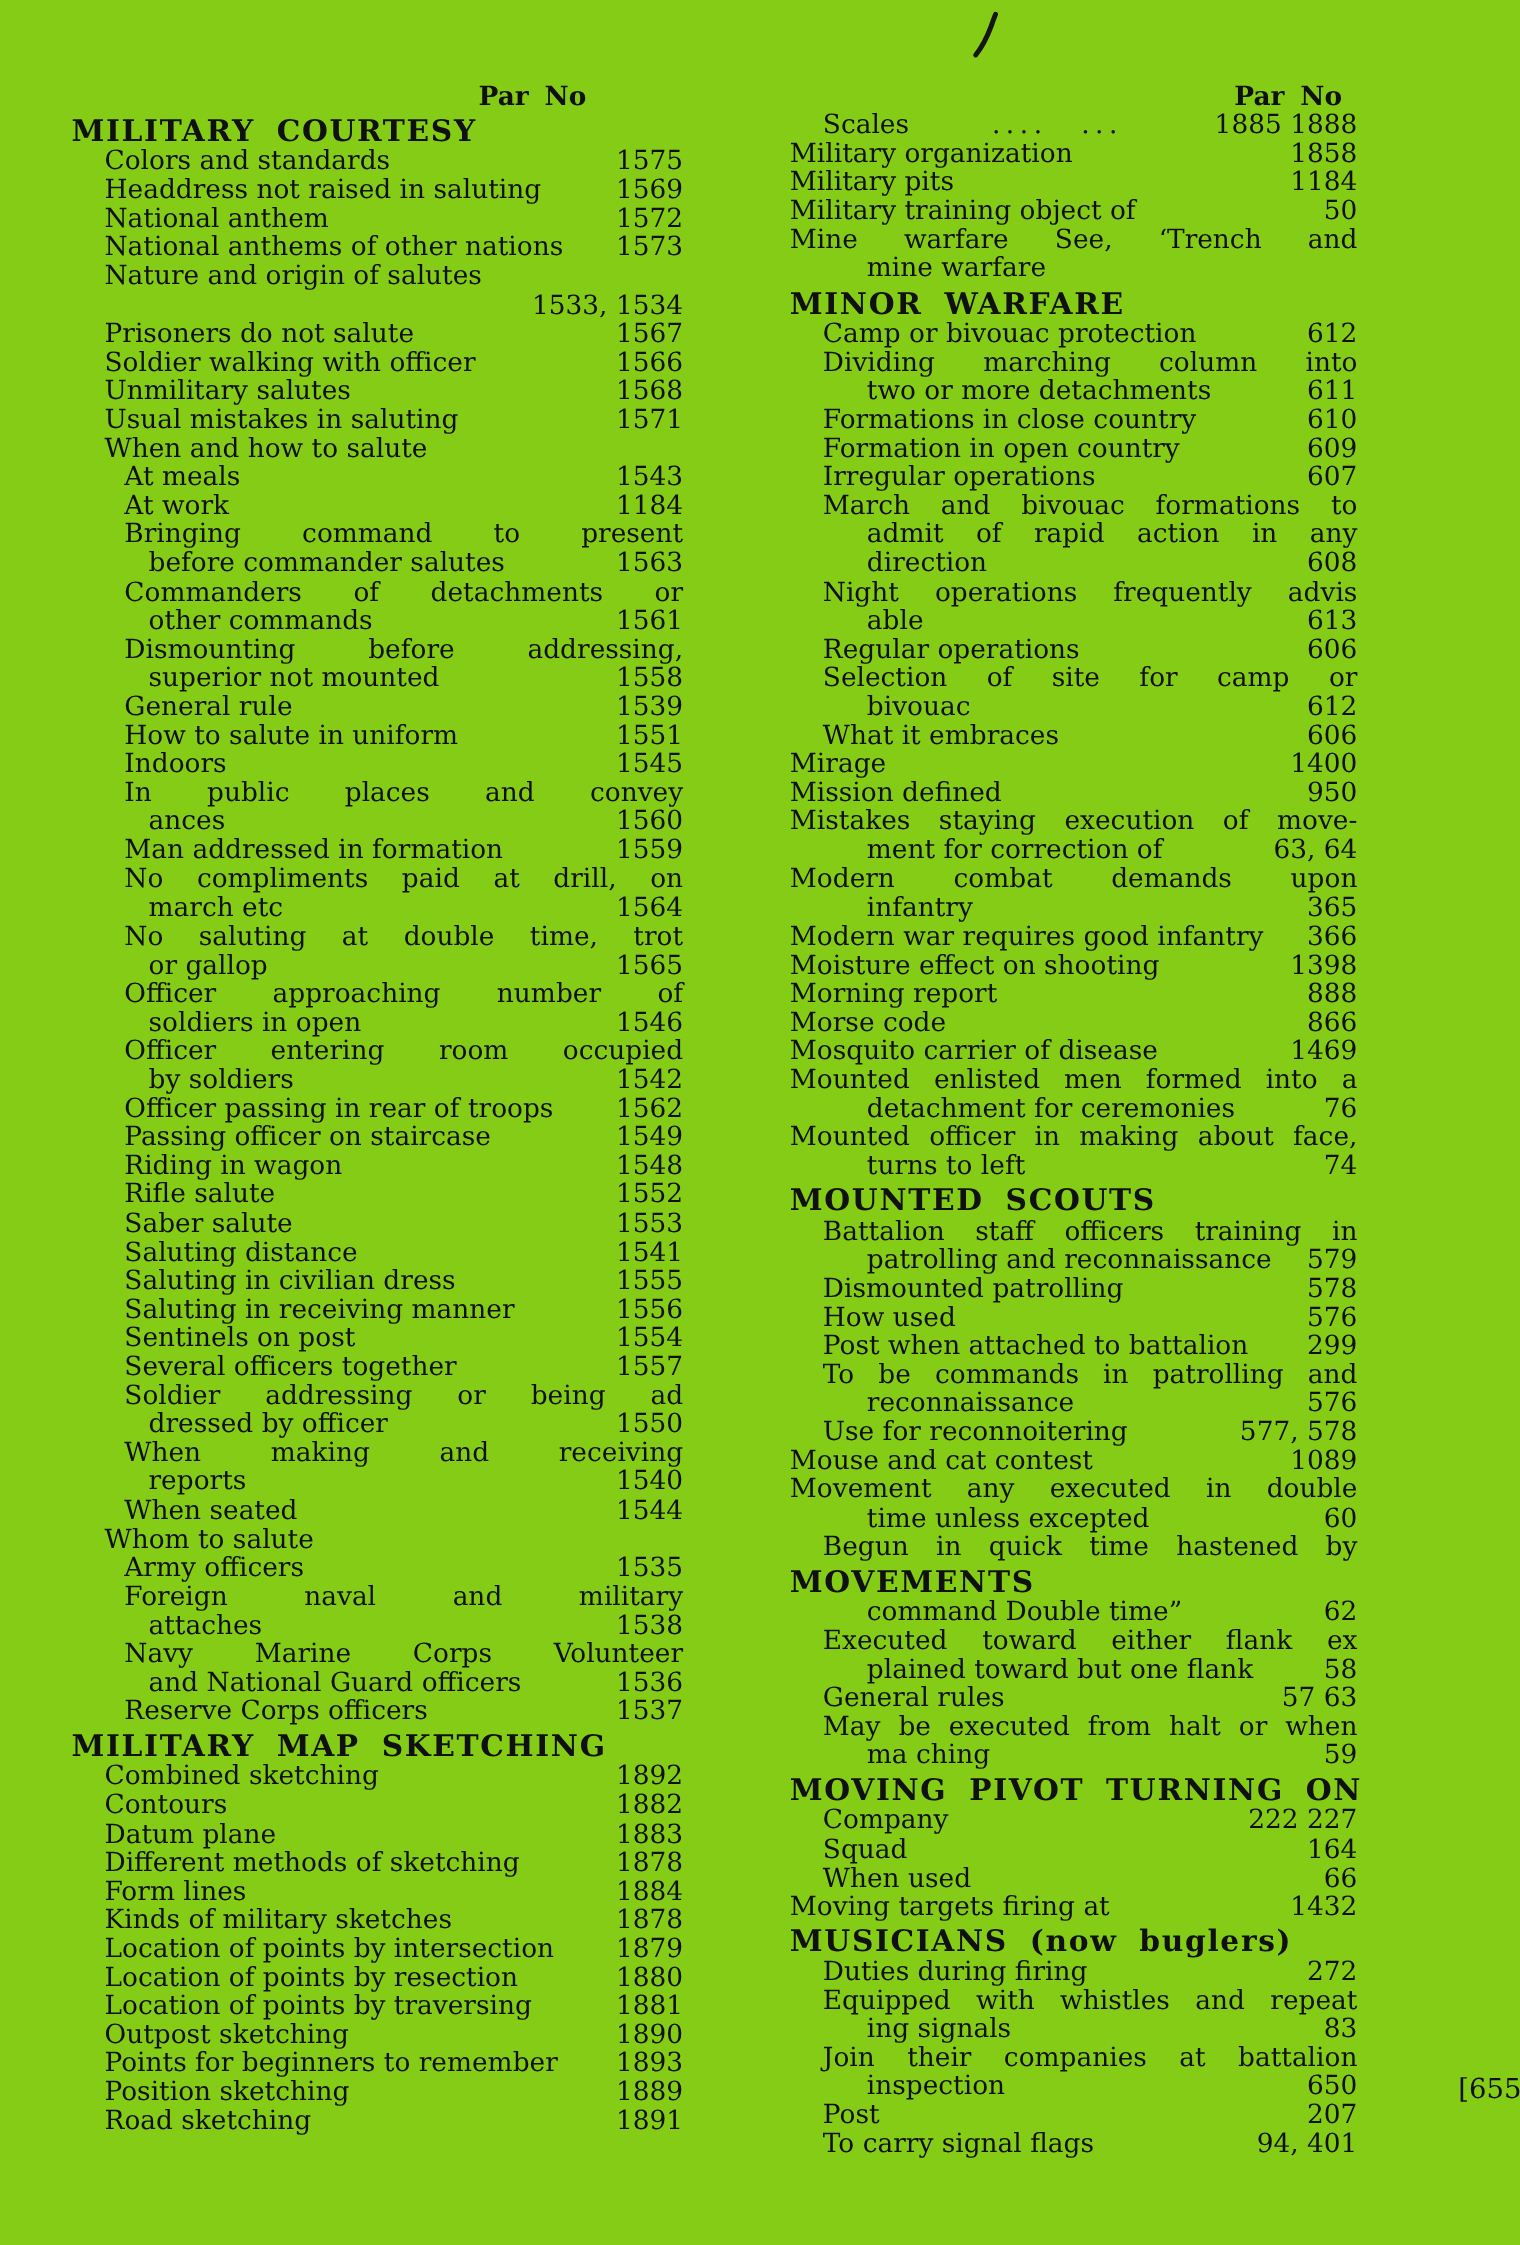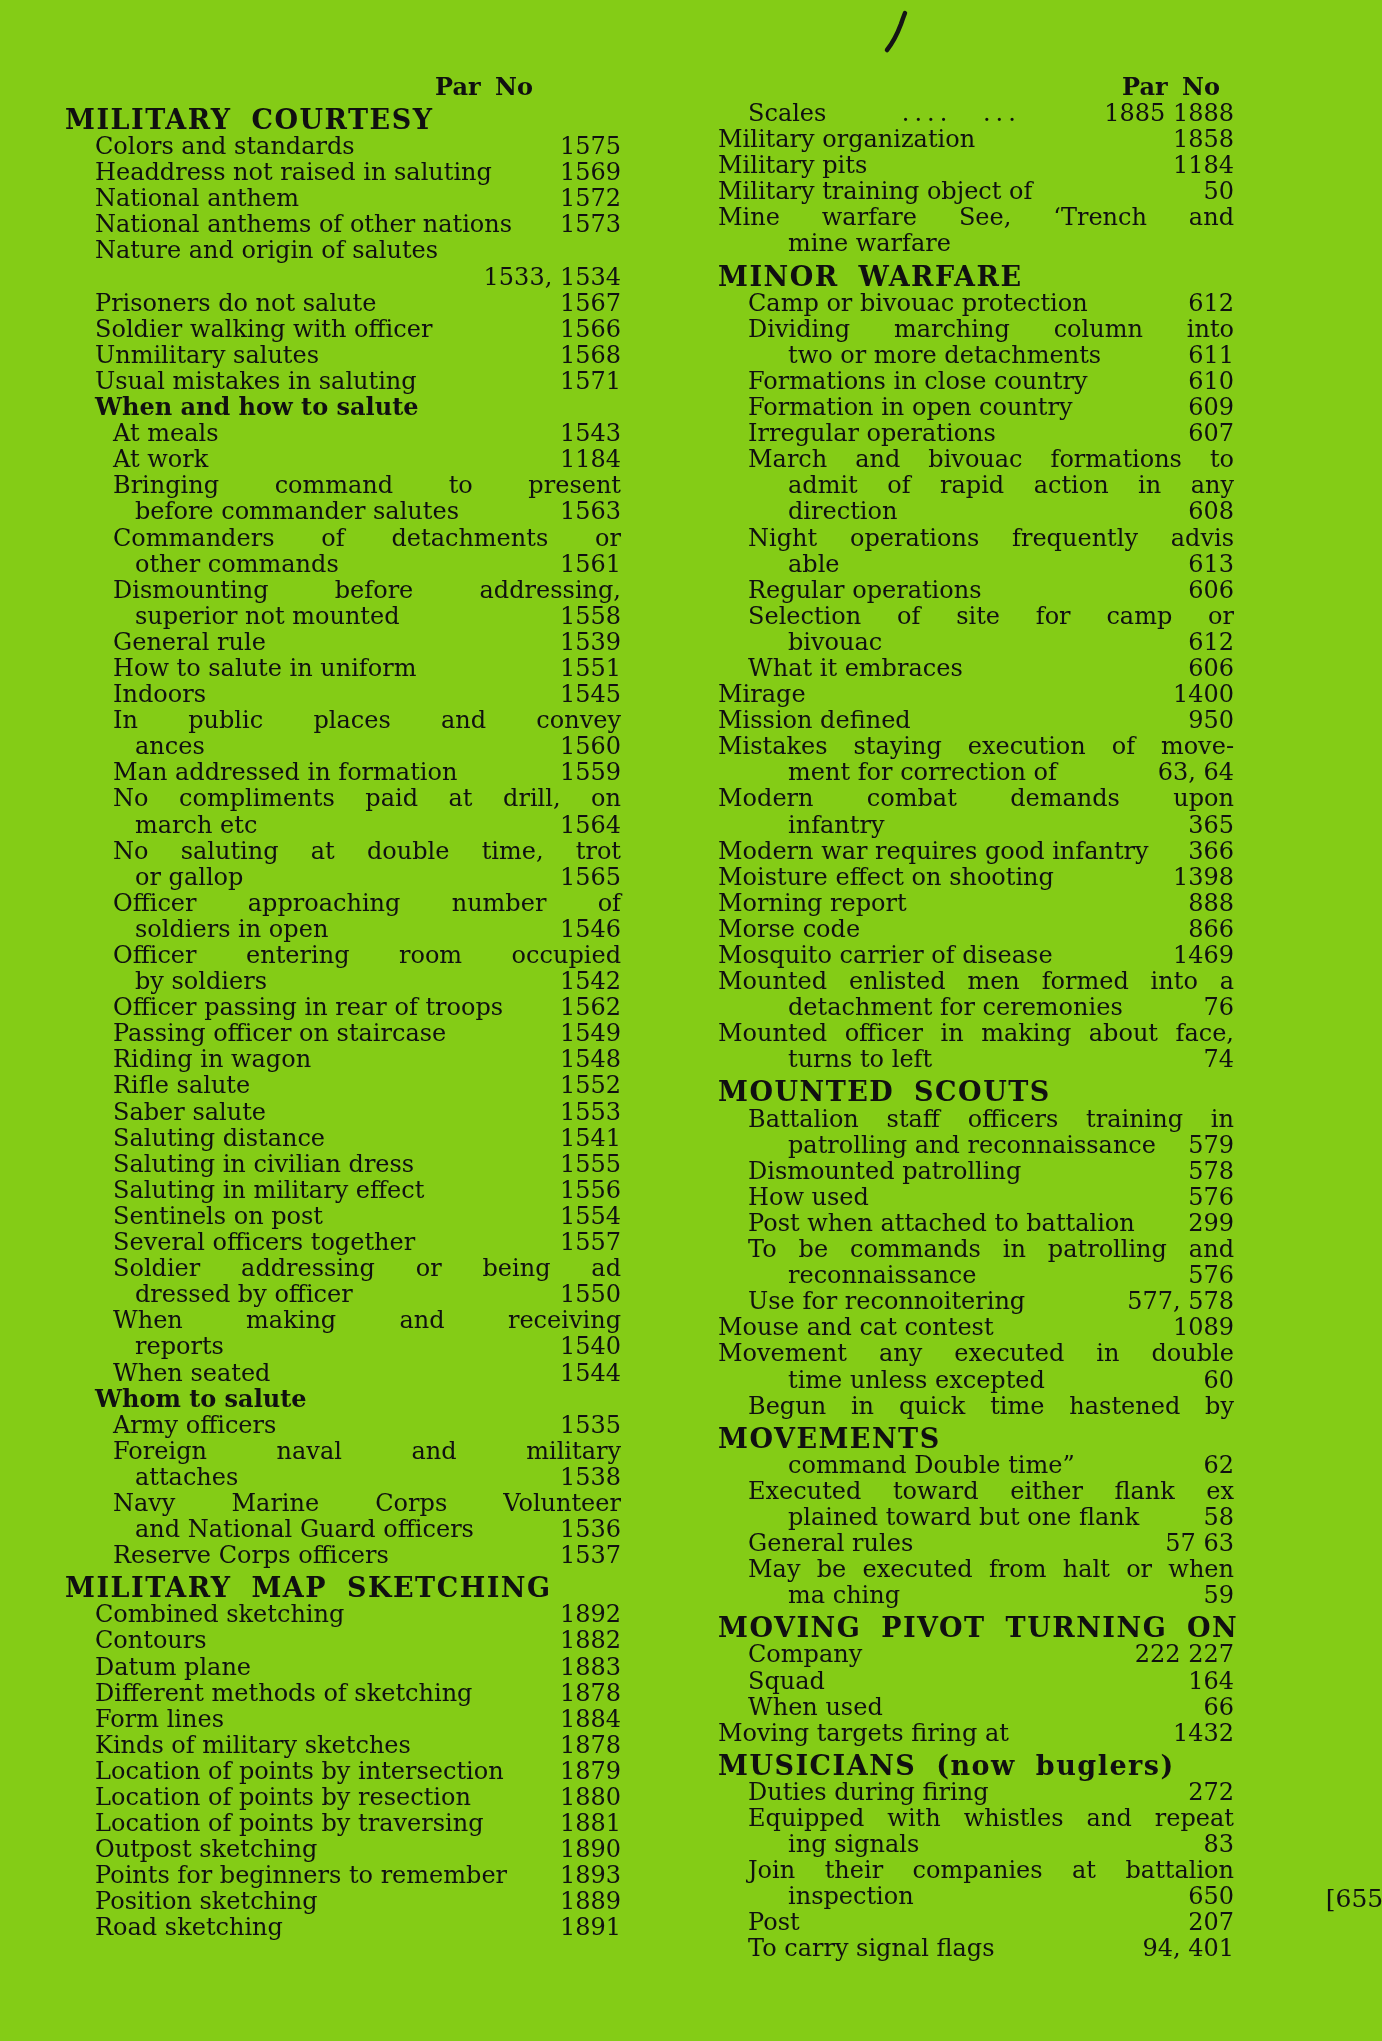--- a/index.html
+++ b/index.html
@@ -25,21 +25,21 @@
     display:flex;align-items:baseline;
     font-size:24px;line-height:26.1px;min-height:26px;
   }
   .row .t{white-space:nowrap;}
   .row .n{margin-left:auto;white-space:nowrap;padding-left:8px;}
   .row.j .t{flex:1;white-space:normal;text-align:justify;text-align-last:justify;}
   .row.h{
     font-weight:bold;font-size:27px;letter-spacing:1.5px;word-spacing:9px;
     margin-top:7px;
   }
-  .row.b{font-weight:bold;}
+  .row.b{font-weight:normal;}
   .i1{padding-left:30px;}
   .i2{padding-left:48px;}
   .i3{padding-left:70px;}
   .dots{flex:1;text-align:center;letter-spacing:5px;word-spacing:18px;white-space:nowrap;overflow:hidden;padding:0 6px;}
   .footer{
     position:absolute;left:0;top:1884px;width:100%;
     text-align:right;font-size:25px;
   }
   .footer span{position:relative;left:11px;}
   .pen-mark{position:absolute;left:878px;top:6px;}
@@ -203,21 +203,21 @@
         </div>
         <div class="row i2">
           <span class="t">Saluting distance</span>
           <span class="n">1541</span>
         </div>
         <div class="row i2">
           <span class="t">Saluting in civilian dress</span>
           <span class="n">1555</span>
         </div>
         <div class="row i2">
-          <span class="t">Saluting in military effect</span>
+          <span class="t">Saluting in receiving manner</span>
           <span class="n">1556</span>
         </div>
         <div class="row i2">
           <span class="t">Sentinels on post</span>
           <span class="n">1554</span>
         </div>
         <div class="row i2">
           <span class="t">Several officers together</span>
           <span class="n">1557</span>
         </div>

